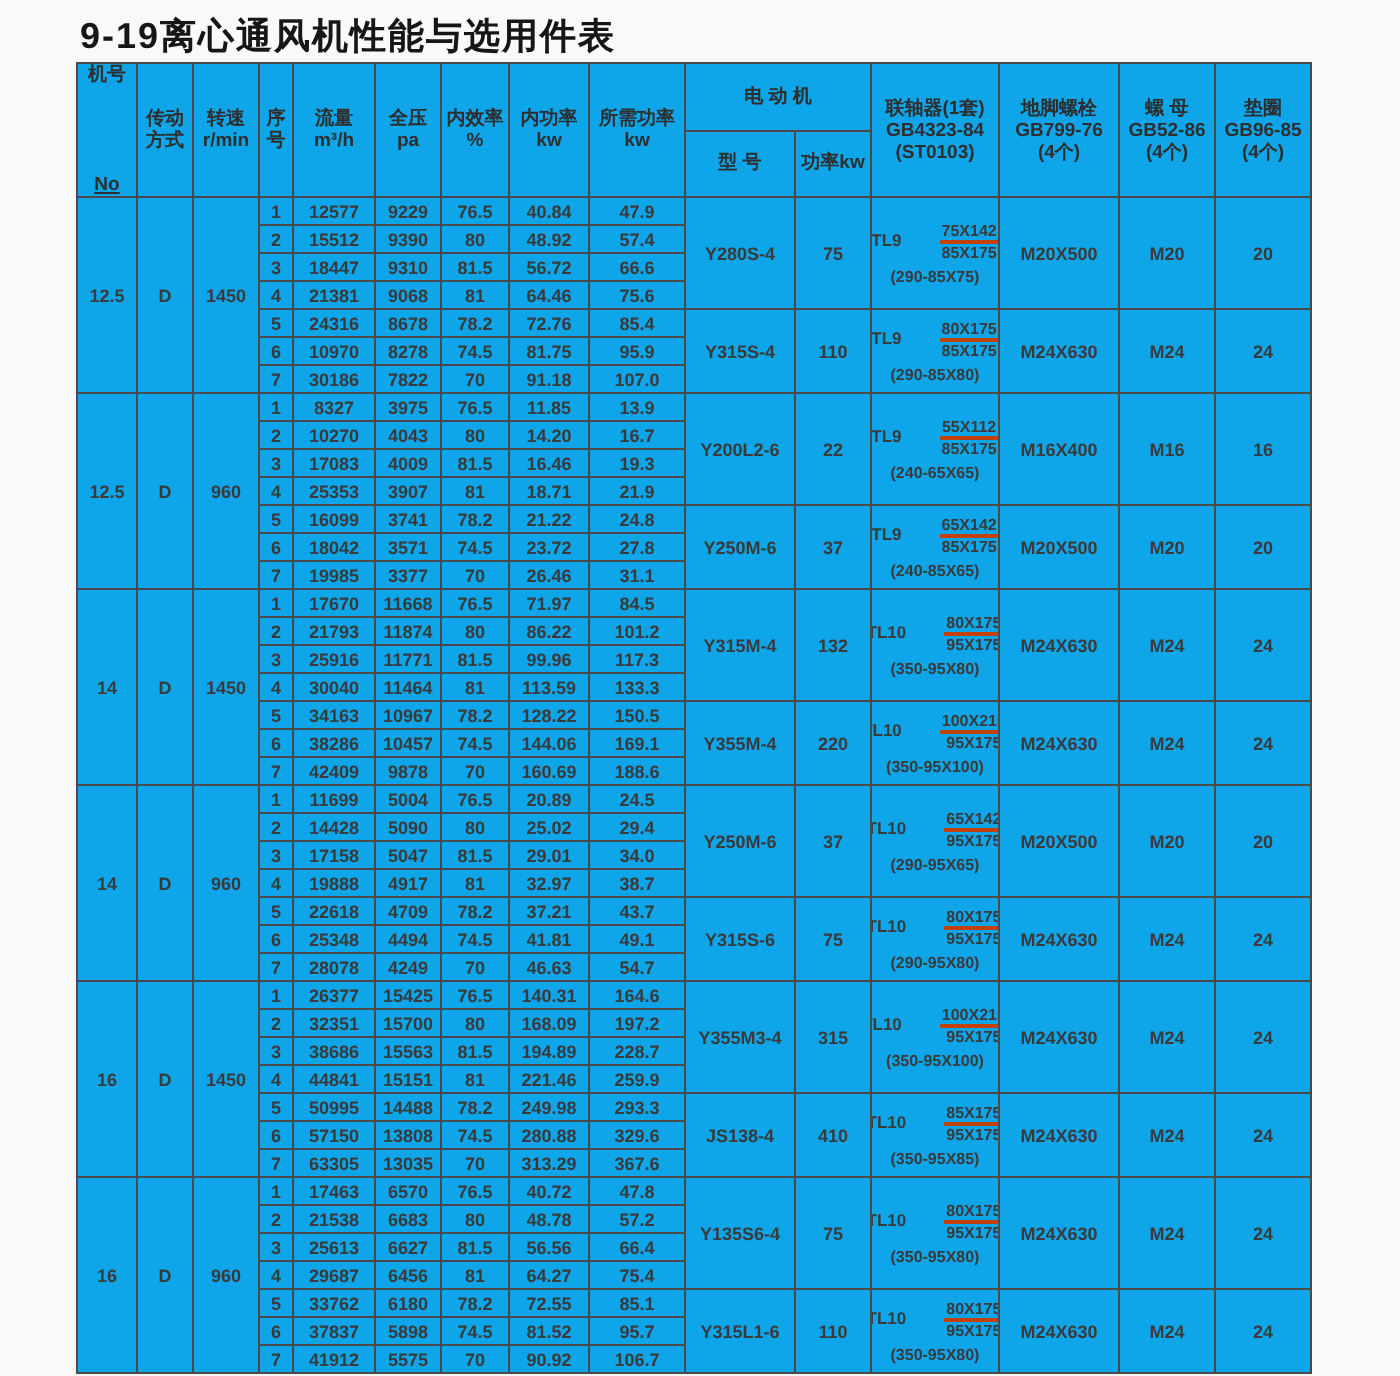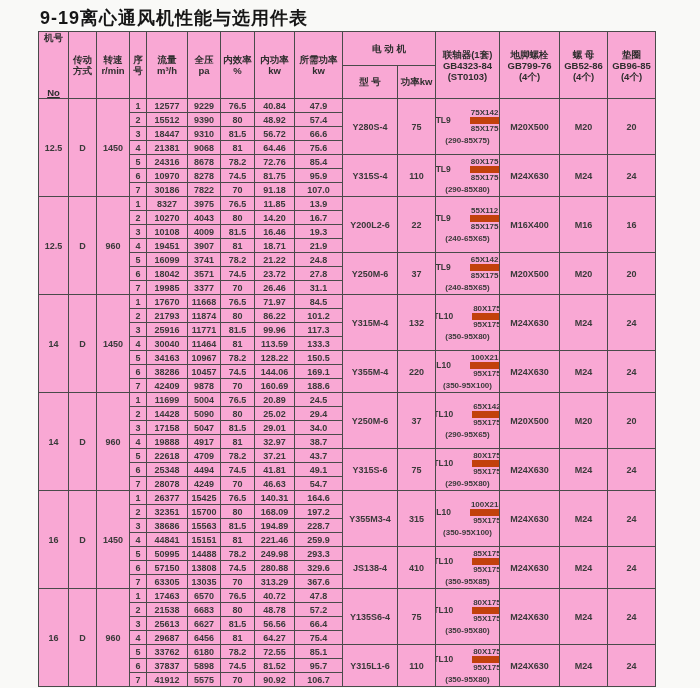--- a/index.html
+++ b/index.html
@@ -13,21 +13,21 @@
   .page{position:relative;width:700px;height:572px;}
   .doc-title{
     position:absolute;left:40px;top:6px;
     font-size:18px;font-weight:bold;color:#161616;
     letter-spacing:1px;
   }
   table.main{
     position:absolute;left:38px;top:31px;
     border-collapse:collapse;
     table-layout:fixed;
-    background:#f9a8d4;
+    background:#0ea5e9;
   }
   table.main th, table.main td{
     border:1px solid #4a4a4a;
     padding:0;
     text-align:center;
     vertical-align:middle;
     color:#333;
     overflow:hidden;
   }
   table.main thead th{
@@ -37,21 +37,21 @@
   table.main thead .hl{display:block;line-height:11px;}
   table.main tbody td{
     font-size:9px;line-height:12px;height:13px;
     font-weight:bold;color:#3a3a3a;
   }
   td.group-cell{font-size:9.5px;}
   .cpl{display:block;font-size:8px;line-height:9px;font-weight:bold;color:#3a3a3a;}
   .cpl-top{display:flex;align-items:center;justify-content:center;gap:19px;}
   .cpl-prefix{font-size:8.5px;}
   .frac{display:inline-flex;flex-direction:column;align-items:center;}
-  .frac .num{border-bottom:7px solid #c2410c;padding:0 1px 0px 1px;}
+  .frac .num{border-bottom:2px solid #c2410c;padding:0 1px 0px 1px;}
   .frac .den{padding:0 1px;}
   .cpl-note{display:block;margin-top:3px;}
   .underlined{text-decoration:underline;margin-top:44px;}
   .doc-note{
     position:absolute;left:40px;top:666px;
     font-size:11px;font-weight:bold;color:#2e2e2e;
     letter-spacing:1px;
   }
 </style>
 </head>
@@ -267,29 +267,29 @@
         <tr>
           <td>2</td>
           <td>10270</td>
           <td>4043</td>
           <td>80</td>
           <td>14.20</td>
           <td>16.7</td>
         </tr>
         <tr>
           <td>3</td>
-          <td>10108</td>
+          <td>17083</td>
           <td>4009</td>
           <td>81.5</td>
           <td>16.46</td>
           <td>19.3</td>
         </tr>
         <tr>
           <td>4</td>
-          <td>19451</td>
+          <td>25353</td>
           <td>3907</td>
           <td>81</td>
           <td>18.71</td>
           <td>21.9</td>
         </tr>
         <tr>
           <td>5</td>
           <td>16099</td>
           <td>3741</td>
           <td>78.2</td>

